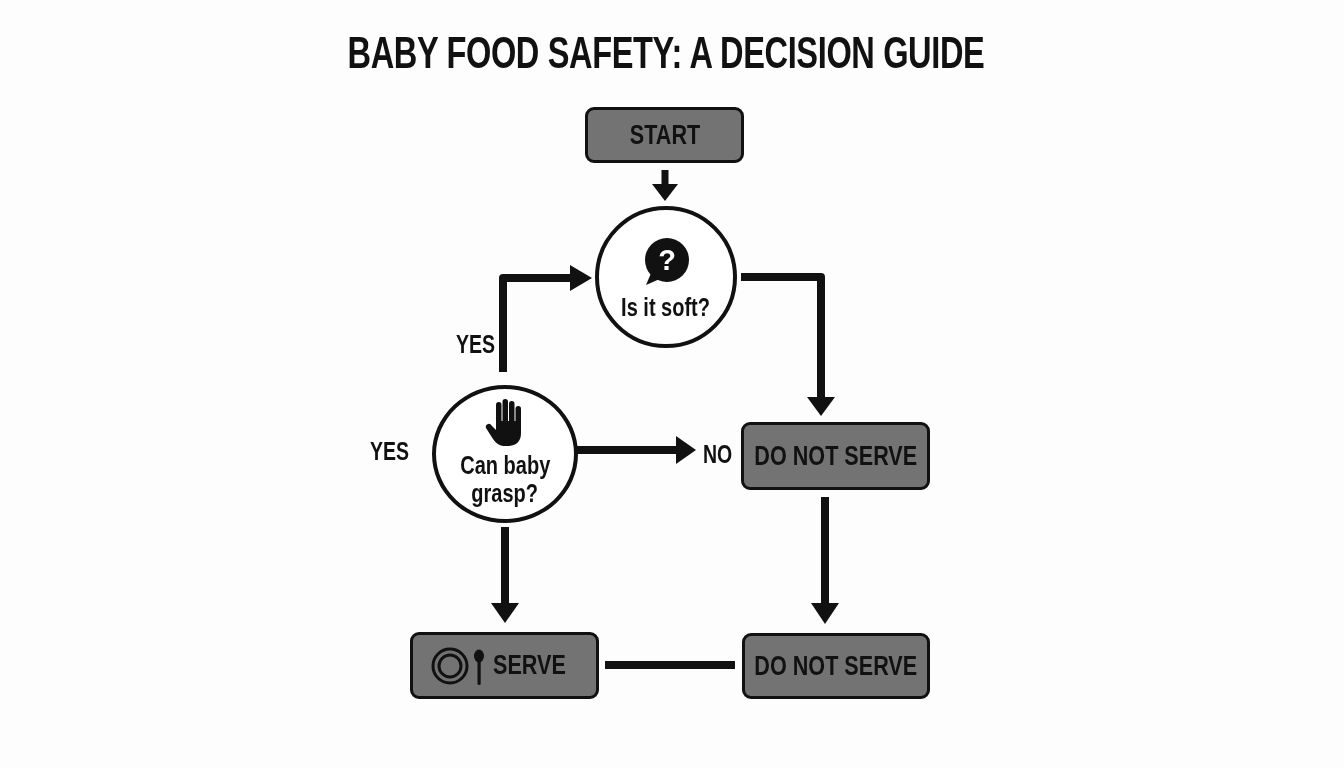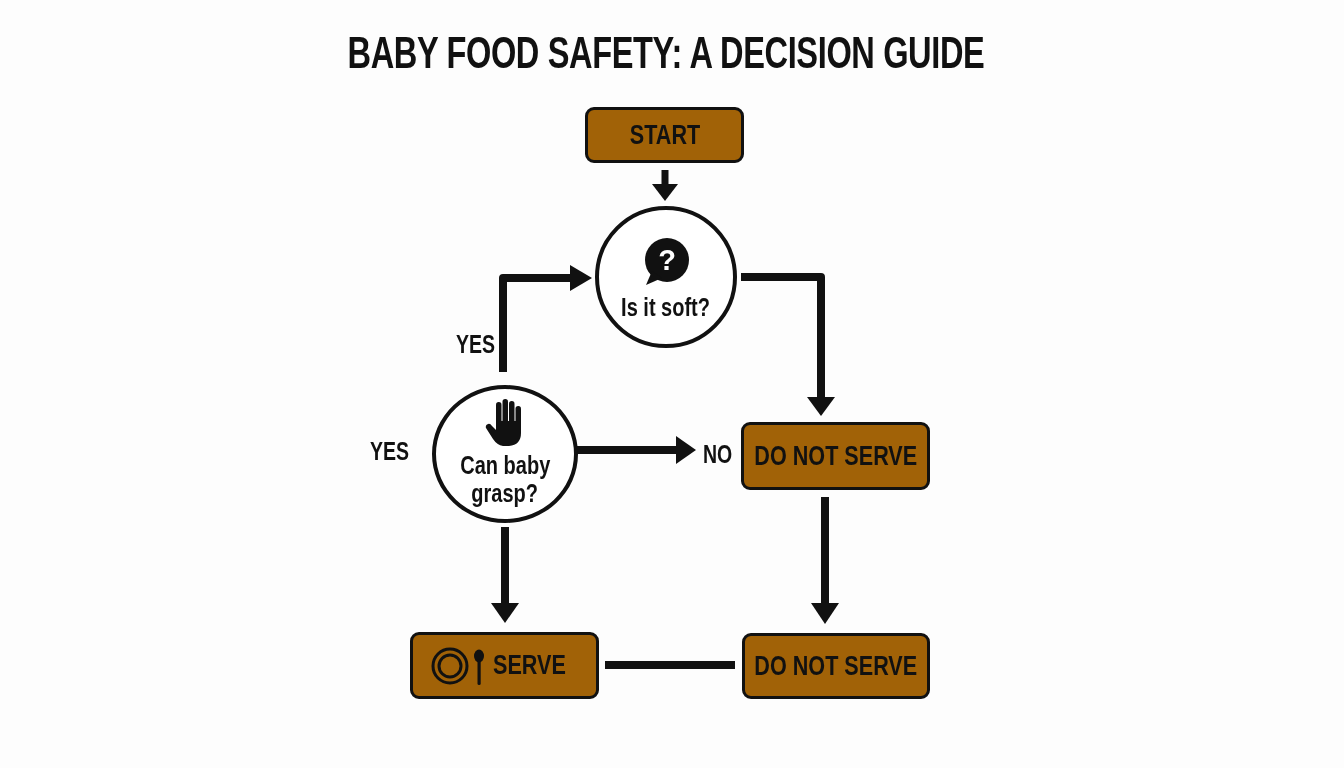--- a/index.html
+++ b/index.html
@@ -32,21 +32,21 @@
   svg.canvas {
     position: absolute;
     left: 0;
     top: 0;
   }
   .node-box {
     position: absolute;
     box-sizing: border-box;
     border: 3.5px solid #111;
     border-radius: 9px;
-    background: #a16207;
+    background: #737373;
     display: flex;
     align-items: center;
     justify-content: center;
   }
   .node-circle {
     position: absolute;
     box-sizing: border-box;
     border: 4px solid #111;
     border-radius: 50%;
     background: #fff;

